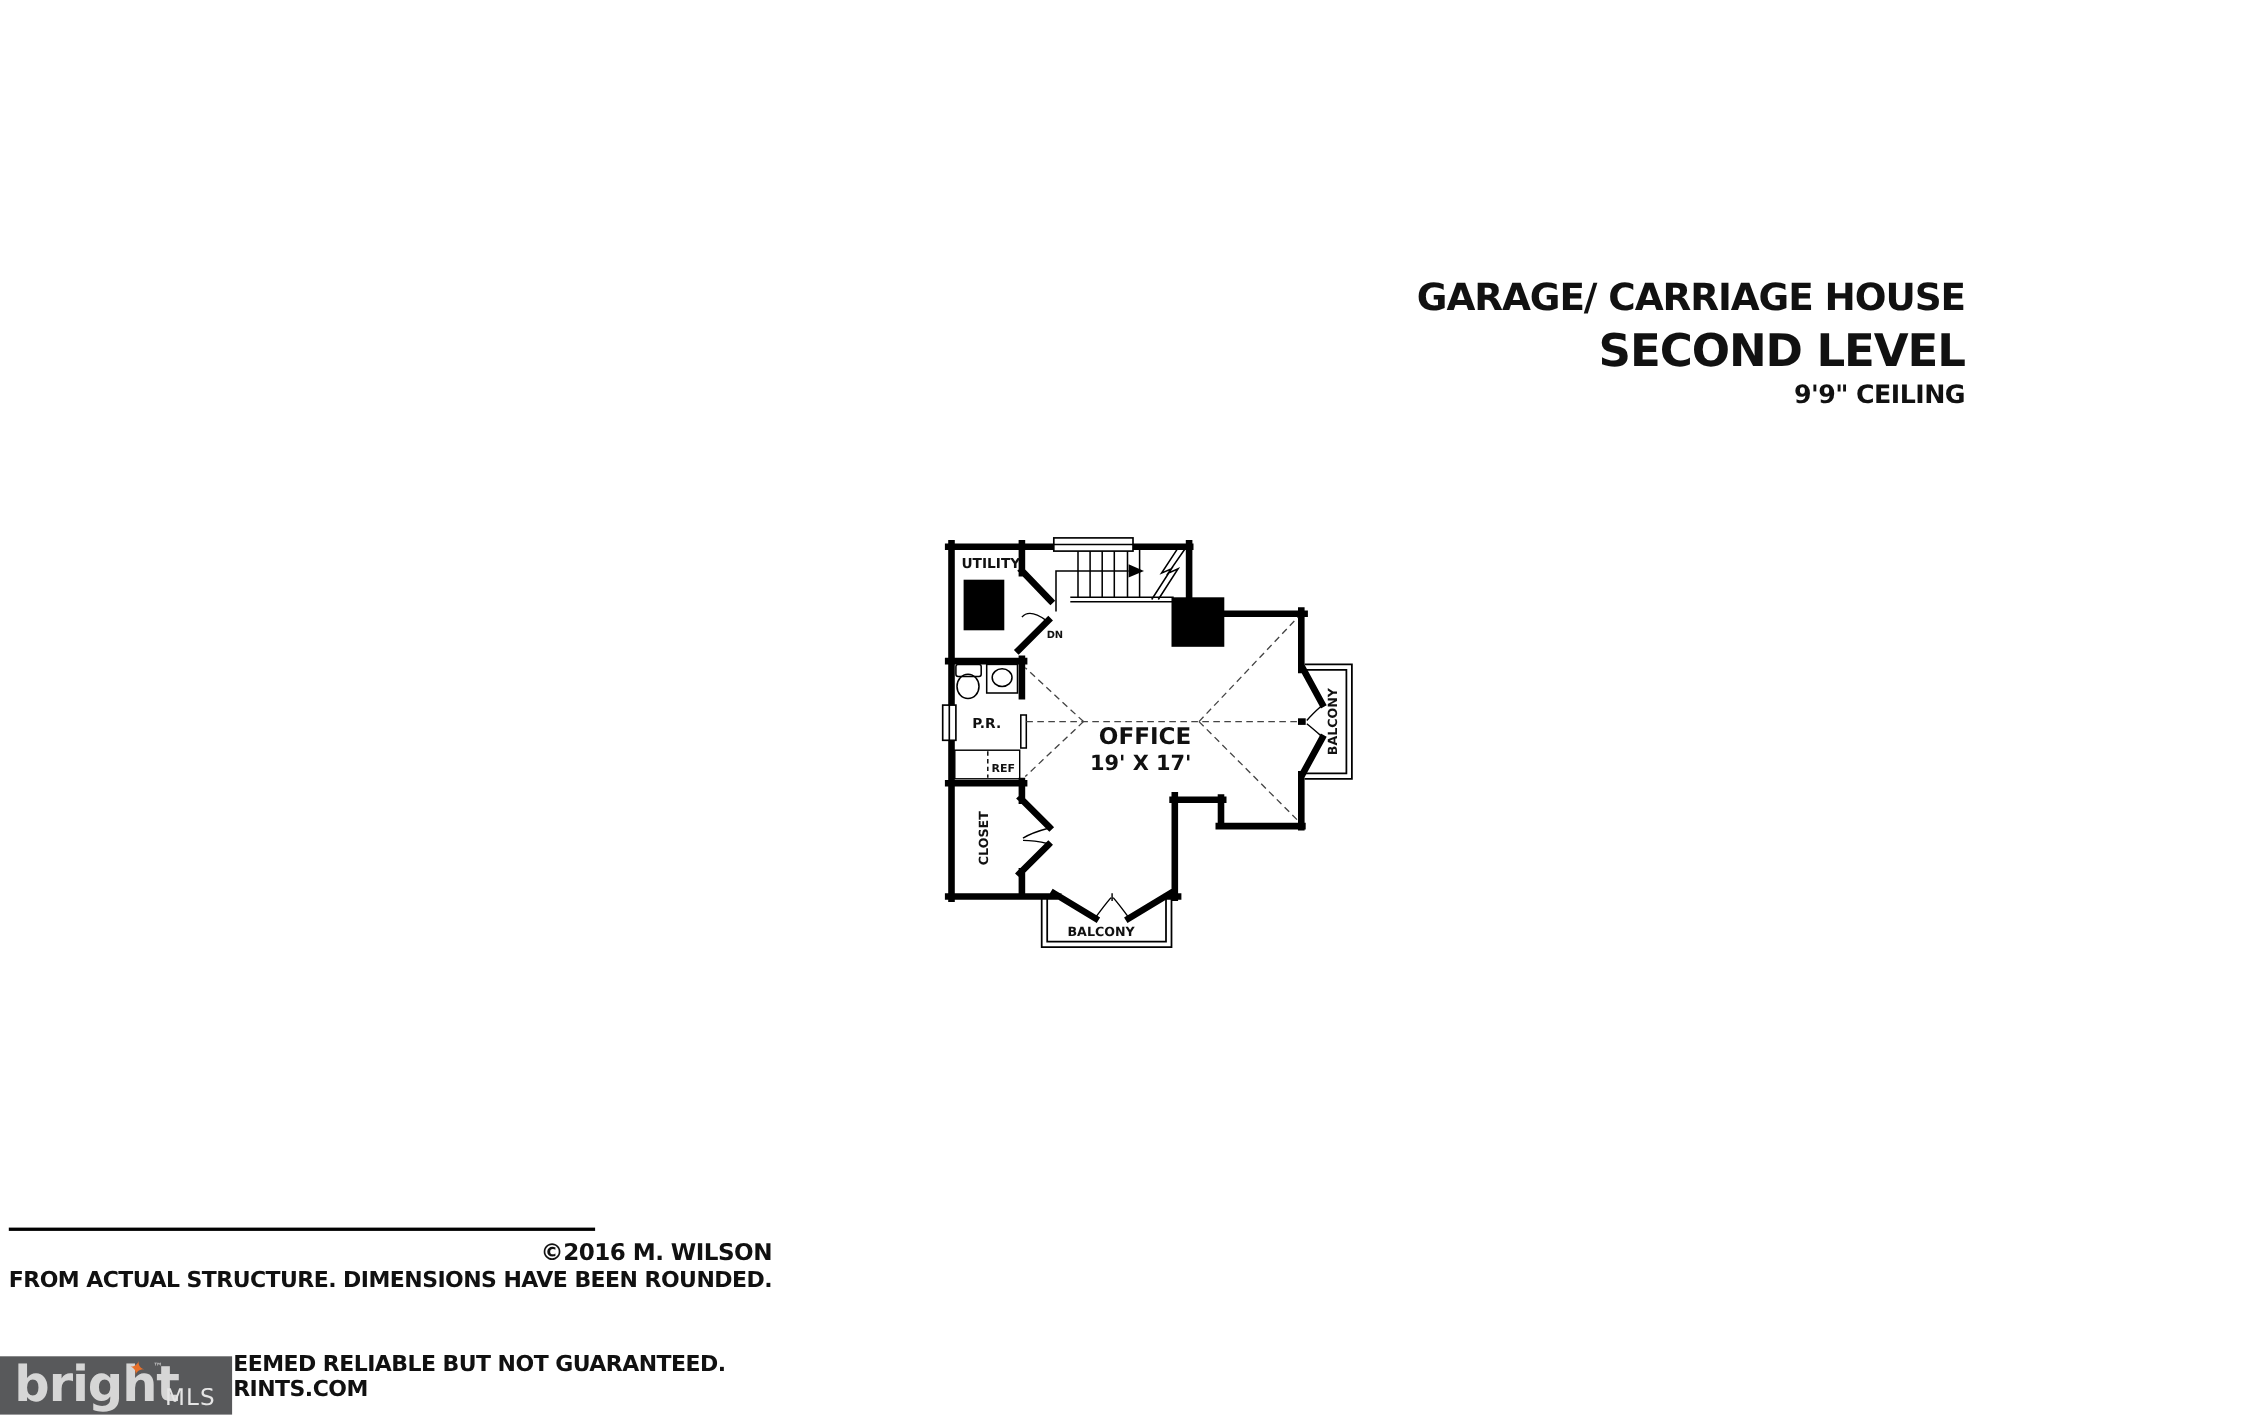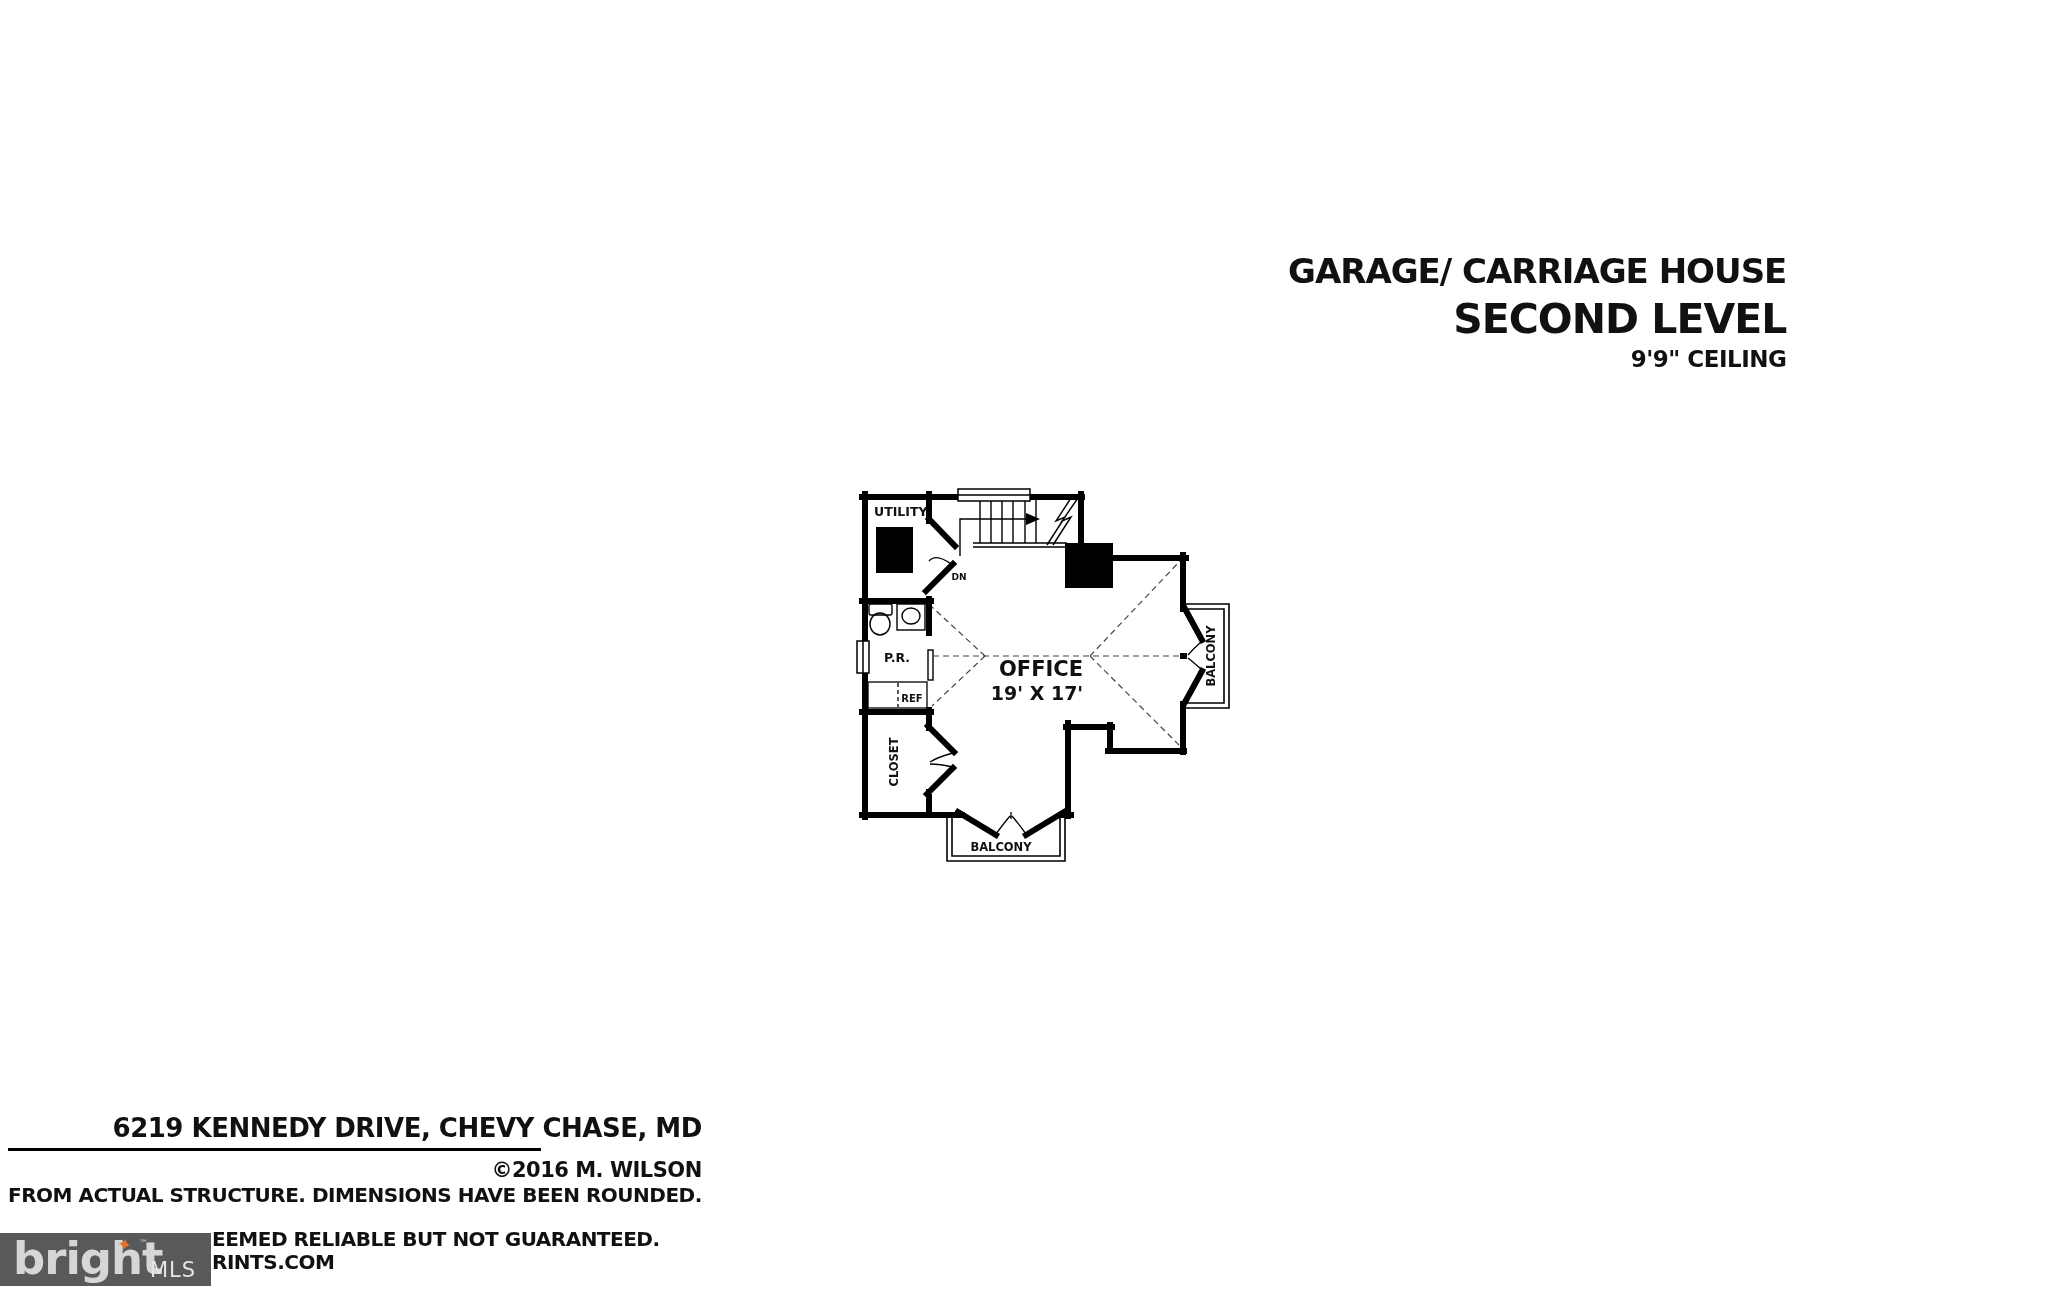--- a/index.html
+++ b/index.html
@@ -131,21 +131,20 @@
     <text x="897" y="662" font-size="12.5" text-anchor="middle">P.R.</text>
     <text x="912" y="702" font-size="10" text-anchor="middle">REF</text>
     <text x="898" y="762" font-size="11.5" text-anchor="middle" transform="rotate(-90 898 762)">CLOSET</text>
     <text x="1041" y="676" font-size="21" text-anchor="middle">OFFICE</text>
     <text x="1037" y="700" font-size="19" text-anchor="middle">19' X 17'</text>
     <text x="1001" y="851" font-size="11.5" text-anchor="middle">BALCONY</text>
     <text x="1211" y="660" font-size="11.5" text-anchor="middle" transform="rotate(-90 1211 656)">BALCONY</text>
   </svg>
 
   <div class="footer">
-    <div class="addr">6219 KENNEDY DRIVE, CHEVY CHASE, MD</div>
     <div class="rule"></div>
     <div class="copy">©2016 M. WILSON</div>
     <div class="disc">FROM ACTUAL STRUCTURE. DIMENSIONS HAVE BEEN ROUNDED.</div>
   </div>
   <div class="frag frag-1">EEMED RELIABLE BUT NOT GUARANTEED.</div>
   <div class="frag frag-2">RINTS.COM</div>
 
   <div class="logo">
     <span class="brand">bright</span>
     <span class="spark">✦</span>

